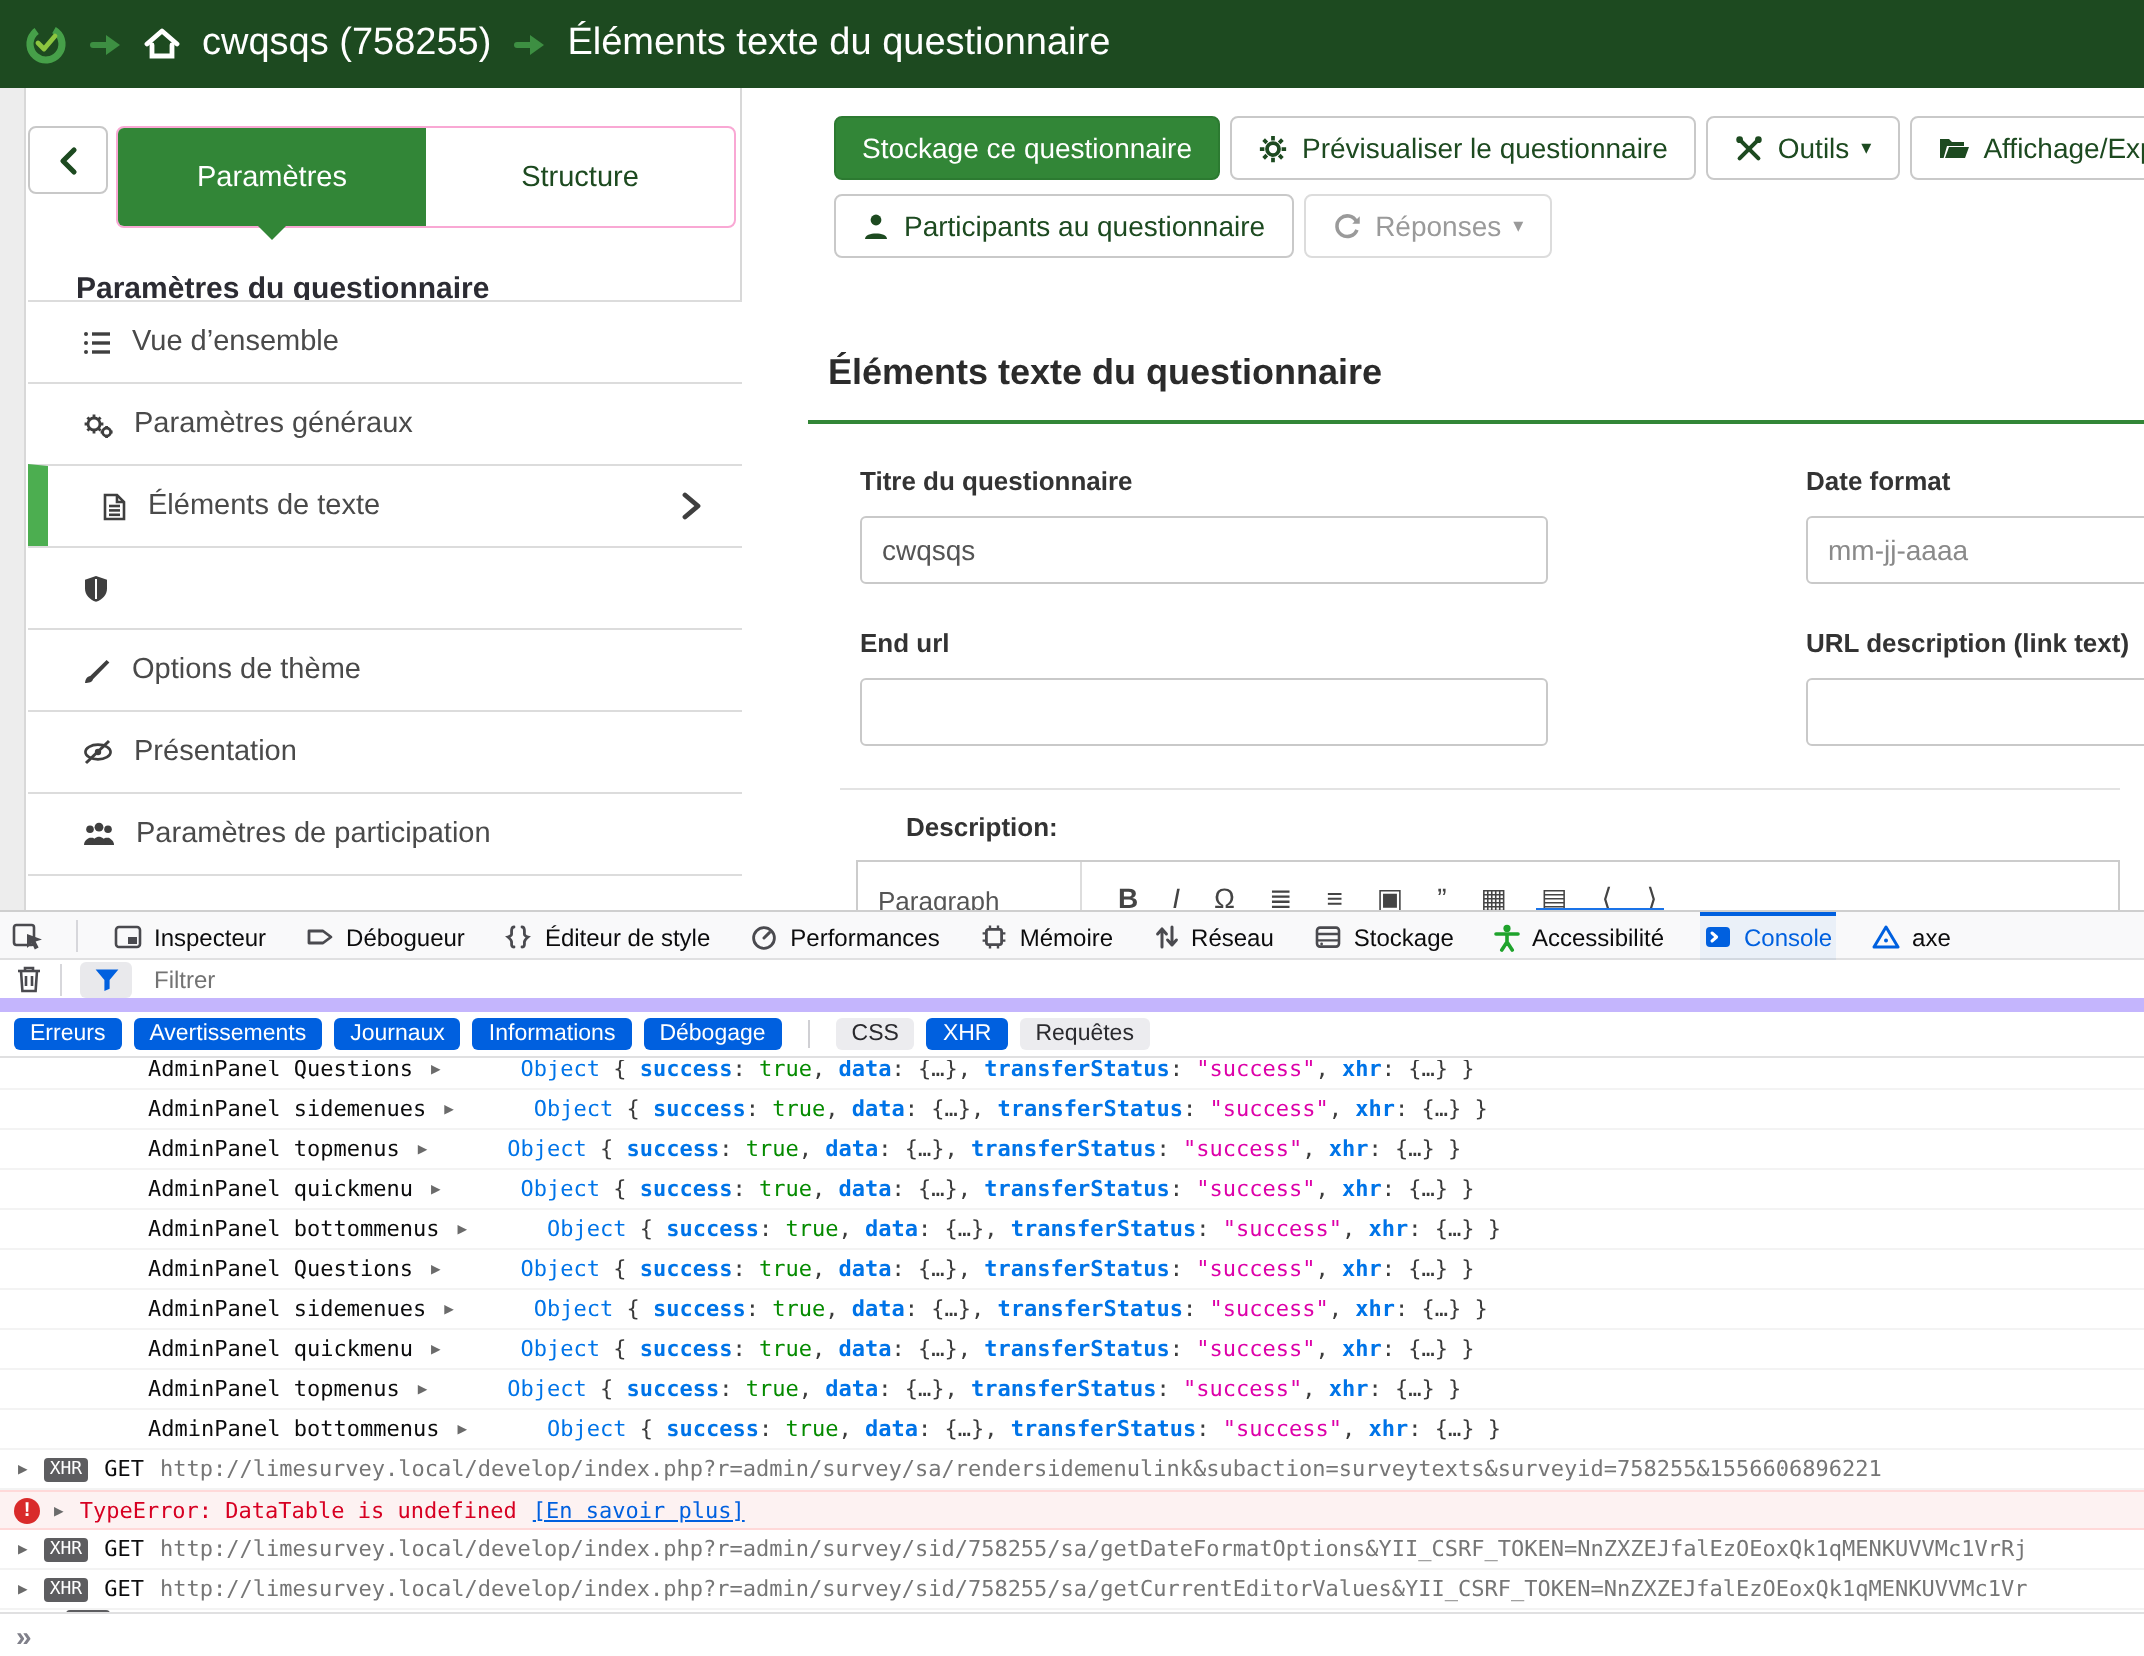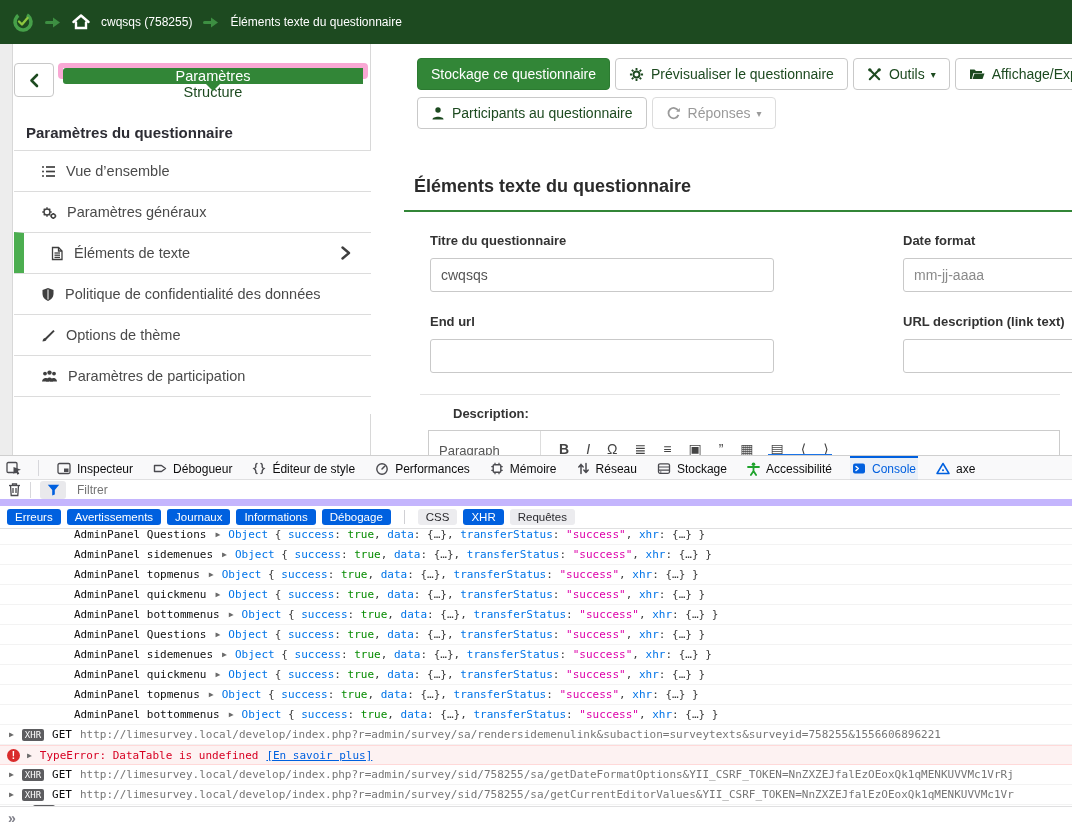--- a/index.html
+++ b/index.html
@@ -1,34 +1,34 @@
 <!DOCTYPE html>
 <html><head>
 <meta charset="utf-8">
 <style>
   html,body{margin:0;padding:0;}
   body{font-family:"Liberation Sans",sans-serif;background:#fff;}
   .screen{position:relative;width:1072px;height:828px;overflow:hidden;background:#fff;}
 
   
   .topbar{position:absolute;left:0;top:0;width:100%;height:44px;background:#1d4a20;display:flex;align-items:center;gap:11px;padding:0 12px;box-sizing:border-box;}
-  .topbar .bc-text{color:#fff;font-size:12px;}
+  .topbar .bc-text{color:#fff;font-size:19px;}
   .logo{display:flex;align-items:center;}
 
   
   .gutter{position:absolute;left:0;top:44px;width:13px;height:411px;background:#ededed;border-right:1px solid #d8d8d8;box-sizing:border-box;}
 
   
   .sidebar{position:absolute;left:14px;top:44px;width:357px;height:411px;background:#fff;border-right:1px solid #d8d8d8;box-sizing:border-box;}
   .back-btn{position:absolute;left:0;top:19px;width:40px;height:34px;background:#fff;border:1px solid #c8c8c8;border-radius:4px;display:flex;align-items:center;justify-content:center;cursor:pointer;}
-  .tabs-box{position:absolute;left:44px;top:19px;width:310px;height:16px;border:5px solid #f9a8d4;border-radius:4px;display:flex;box-sizing:border-box;background:#fff;flex-direction:column;}
+  .tabs-box{position:absolute;left:44px;top:19px;width:310px;height:51px;border:1px solid #f9a8d4;border-radius:4px;display:flex;box-sizing:border-box;background:#fff;}
   .tab{flex:1;display:flex;align-items:center;justify-content:center;font-size:14.5px;color:#1d4a20;cursor:pointer;}
   .tab.active{background:#328637;color:#fff;border-radius:3px 0 0 3px;position:relative;}
   .tab-pointer{position:absolute;left:50%;bottom:-7px;margin-left:-7px;width:0;height:0;border-left:7px solid transparent;border-right:7px solid transparent;border-top:7px solid #328637;}
-  .side-heading{position:absolute;left:8px;top:76px;font-size:15px;font-weight:bold;color:#2c2c33;margin:4px;}
+  .side-heading{position:absolute;left:8px;top:76px;font-size:15px;font-weight:bold;color:#2c2c33;margin:16px;}
   .side-menu{position:absolute;left:0;top:106px;width:357px;}
   .side-item{height:41px;box-sizing:border-box;border-top:1px solid #dcdcdc;display:flex;align-items:center;gap:10px;padding-left:27px;font-size:14.5px;color:#4a4a4a;background:#fff;cursor:pointer;}
   .side-item.active{border-left:10px solid #4cae50;padding-left:26px;}
   .side-item .chev{margin-left:auto;margin-right:20px;display:flex;}
   .side-item.partial{height:18px;overflow:hidden;}
 
   
   .main{position:absolute;left:372px;top:44px;width:700px;height:411px;background:#fff;overflow:hidden;}
   .btn-row{position:absolute;left:45px;display:flex;gap:5px;white-space:nowrap;}
   .row1{top:14px;}
@@ -65,22 +65,22 @@
   .dt-filter-input::placeholder{color:#737373;}
   .dt-pills{height:23px;display:flex;align-items:center;gap:6px;padding:0 7px;border-bottom:1px solid #e0e0e1;background:#fff;box-sizing:border-box;}
   .pill{font-size:11.5px;padding:1.5px 8px 2.5px 8px;border-radius:3px;background:#0060df;color:#fff;cursor:pointer;}
   .pill.off{background:#ececef;color:#2a2a2e;}
   .dt-sep2{width:1px;height:14px;background:#d0d0d4;margin:0 7px;}
   .dt-console{position:absolute;left:0;top:74px;width:1072px;height:277px;overflow:hidden;font-family:"DejaVu Sans Mono",monospace;font-size:11px;}
   .crow{height:20px;display:flex;align-items:center;border-bottom:1px solid #f3f3f3;padding-left:30px;white-space:nowrap;overflow:hidden;box-sizing:border-box;}
   .crow.first{margin-top:-5px;}
   .clabel{color:#0c0c0d;margin-right:9px;margin-left:44px;}
   .ctri{color:#6b6b6b;font-size:8px;margin-right:8px;cursor:pointer;}
-  .c-obj{color:#0074e8;}
-  .c-key{color:#0074e8;}
+  .c-obj{color:#0074e8;margin-left:32px;}
+  .c-key{color:#0074e8;font-weight:bold;}
   .c-bool{color:#058b00;}
   .c-str{color:#dd00a9;}
   .c-pln{color:#3b3b3b;}
   .crow.xhr{padding-left:9px;}
   .badge{background:#5d5d60;color:#fff;font-size:9px;padding:1px 3px;border-radius:2px;margin-right:8px;line-height:10px;}
   .method{color:#0c0c0d;margin-right:8px;}
   .url{color:#767676;cursor:pointer;}
   .crow.err{background:#fdf2f2;border-top:1px solid #ffd9d9;border-bottom:1px solid #ffd9d9;padding-left:7px;}
   .erricon{width:13px;height:13px;border-radius:50%;background:#d92b2b;color:#fff;font-size:10px;font-weight:bold;display:flex;align-items:center;justify-content:center;margin-right:7px;font-family:"Liberation Sans",sans-serif;flex:none;}
   .errtext{color:#d70022;margin-right:8px;}
@@ -175,27 +175,36 @@
           <svg width="11" height="14" viewBox="0 0 11 14">
               <path d="M2.5 1.5L9 7l-6.5 5.5" fill="none" stroke="#3f3f3f" stroke-width="2.4" stroke-linecap="round" stroke-linejoin="round"></path>
             </svg>
         </span>
       </div>
       <div class="side-item">
         <svg width="14" height="15" viewBox="0 0 14 15">
             <path d="M7 1l5.5 1.9v4.2c0 3.4-2.3 5.7-5.5 6.8C3.8 12.8 1.5 10.5 1.5 7.1V2.9z" fill="#3f3f3f"></path>
             <path d="M7 2.5v10" stroke="#fff" stroke-width="1"></path>
           </svg>
-        <span>Politique de confidentialité des données</span>
       </div>
       <div class="side-item">
         <svg width="15" height="15" viewBox="0 0 15 15">
             <path d="M1.5 13.5c.3-2.2 1.1-3.3 2.6-3.5L12.3 2l1.4 1.3-8.2 8.3c-.3 1.4-2 1.9-4 1.9z" fill="#3f3f3f"></path>
           </svg>
         <span>Options de thème</span>
+      </div>
+      <div class="side-item">
+        <svg width="16" height="14" viewBox="0 0 16 14">
+            <g stroke="#3f3f3f" fill="none">
+              <ellipse cx="8" cy="7" rx="6.3" ry="3.7" stroke-width="1.3"></ellipse>
+              <circle cx="8" cy="7" r="1.6" fill="#3f3f3f" stroke="none"></circle>
+              <line x1="2" y1="12.5" x2="13.5" y2="1.5" stroke-width="1.5"></line>
+            </g>
+          </svg>
+        <span>Présentation</span>
       </div>
       <div class="side-item">
         <svg width="17" height="14" viewBox="0 0 17 14">
             <g fill="#3f3f3f">
               <circle cx="4" cy="4.6" r="1.9"></circle>
               <circle cx="13" cy="4.6" r="1.9"></circle>
               <circle cx="8.5" cy="3.6" r="2.2"></circle>
               <path d="M1 12.5c0-2.7 3-3.6 3-3.6h1.4C6.6 9.6 8 10.6 8 12.5z"></path>
               <path d="M9 12.5c0-2.7 3-3.6 3-3.6h1.4c1.2.7 2.6 1.7 2.6 3.6z"></path>
               <path d="M5 12.5c0-3 2.3-4.1 3.5-4.1s3.5 1.1 3.5 4.1z"></path>

